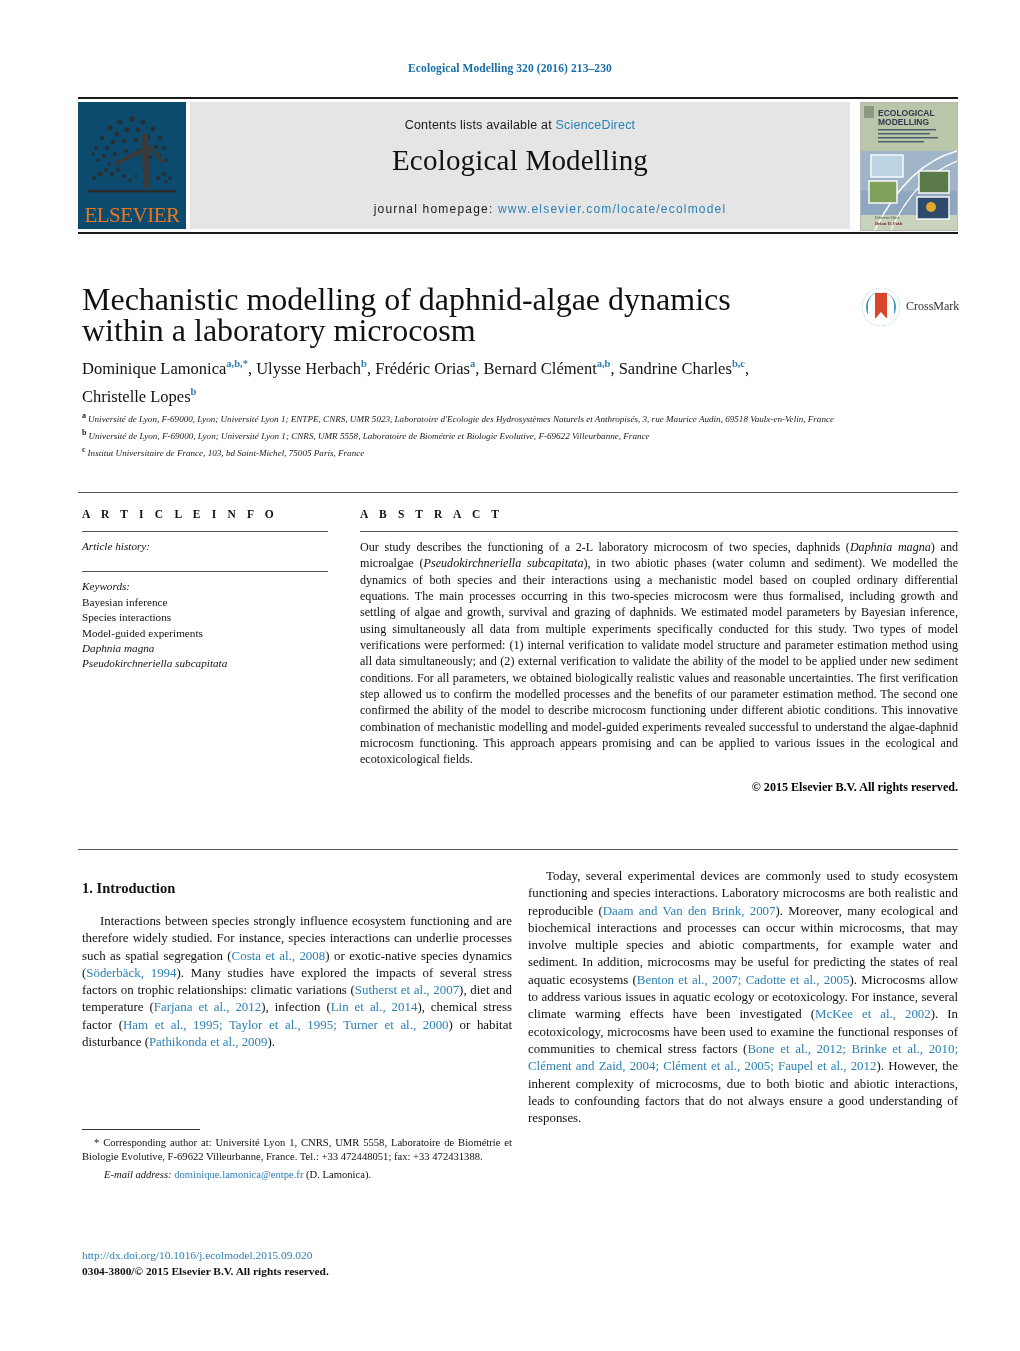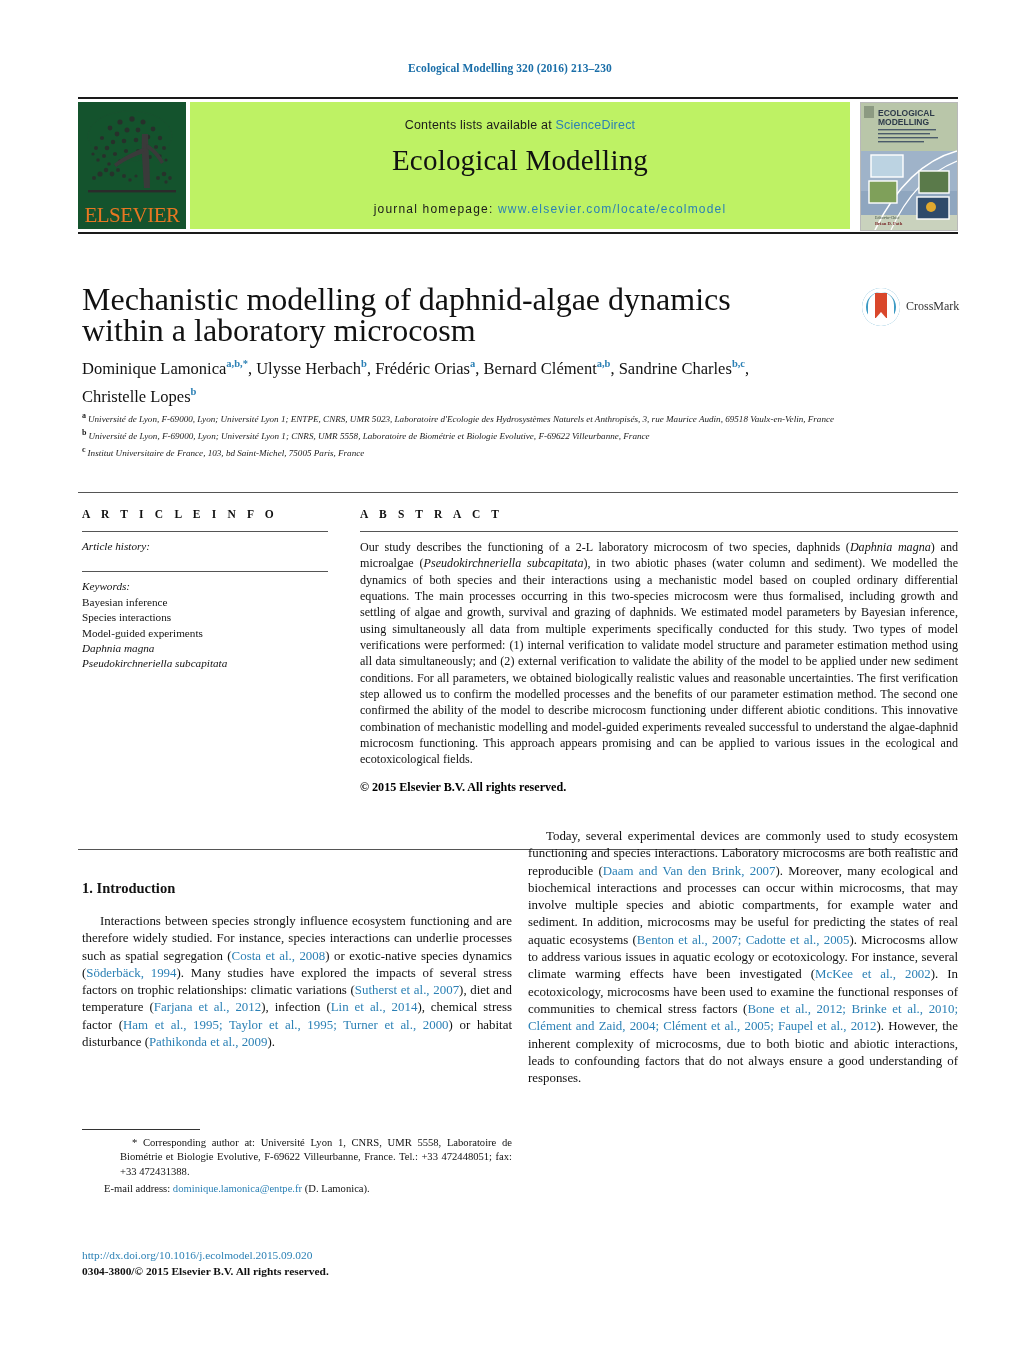--- a/index.html
+++ b/index.html
@@ -42,42 +42,42 @@
     height: 133px;
     border-top: 2px solid #1a1a1a;
     border-bottom: 2px solid #1a1a1a;
     box-sizing: content-box;
   }
   .elsevier-logo {
     position: absolute;
     left: 0px; top: 3px;
     width: 108px;
     height: 127px;
-    background: #14532d;
+    background: #0c4a6e;
     overflow: hidden;
   }
   .tree-svg { position:absolute; left:2px; top:2px; }
   .elsevier-word {
     position: absolute;
     left: 0; bottom: 1px;
     width: 108px;
     text-align: center;
     font-family: "Liberation Serif", serif;
     font-size: 21px;
     letter-spacing: -0.5px;
     color: #e87722;
     font-weight: normal;
   }
 
   .grayband {
     position: absolute;
     left: 112px; top: 3px;
     width: 660px;
     height: 127px;
-    background: #bef264;
+    background: #e5e5e5;
   }
   .contents-line {
     position: absolute;
     left: 0; top: 16px;
     width: 660px;
     text-align: center;
     font-family: "Liberation Sans", sans-serif;
     font-size: 12.5px;
     color: #1a1a1a;
     letter-spacing: 0.2px;
@@ -205,35 +205,35 @@
     width: 598px;
   }
   .abstract-body {
     font-size: 12.1px;
     line-height: 16.35px;
     text-align: justify;
     color: #111111;
   }
   .copyright {
     margin-top: 12px;
-    text-align: left;
+    text-align: right;
     font-size: 12.1px;
     font-weight: bold;
   }
   .rule-mid { position:absolute; left:78px; top:849px; width:880px; border-top:1px solid #555; }
 
   
   .col-left {
     position: absolute;
     left: 82px; top: 880px;
     width: 430px;
   }
   .col-right {
     position: absolute;
-    left: 528px; top: 828px;
+    left: 528px; top: 868px;
     width: 430px;
   }
   h2.sect {
     margin: 0 0 16px 0;
     font-size: 14.5px;
     font-weight: bold;
     font-family: "Liberation Serif", serif;
     color: #111;
   }
   p.body {
@@ -252,21 +252,21 @@
   }
   .footnotes {
     position: absolute;
     left: 82px; top: 1136px;
     width: 430px;
     font-size: 10.6px;
     line-height: 14.3px;
     color:#111111;
     text-align: justify;
   }
-  .footnotes .email-lbl { }
+  .footnotes .email-lbl { font-style: italic; }
   .footnotes .email { color:#2b80b5; }
 
   .doi-block {
     position: absolute;
     left: 82px; top: 1247px;
     width: 440px;
     font-size: 11.4px;
     line-height: 16px;
   }
   .doi-link { color:#2b80b5; }
@@ -426,21 +426,21 @@
     <h2 class="sect">1.  Introduction</h2>
     <p class="body" id="intro-left"><span>Interactions between species strongly influence ecosystem functioning and are therefore widely studied. For instance, species interactions can underlie processes such as spatial segregation (</span><span class="cite">Costa et al., 2008</span><span>) or exotic-native species dynamics (</span><span class="cite">Söderbäck, 1994</span><span>). Many studies have explored the impacts of several stress factors on trophic relationships: climatic variations (</span><span class="cite">Sutherst et al., 2007</span><span>), diet and temperature (</span><span class="cite">Farjana et al., 2012</span><span>), infection (</span><span class="cite">Lin et al., 2014</span><span>), chemical stress factor (</span><span class="cite">Ham et al., 1995; Taylor et al., 1995; Turner et al., 2000</span><span>) or habitat disturbance (</span><span class="cite">Pathikonda et al., 2009</span><span>).</span></p>
   </div>
 
   <div class="col-right">
     <p class="body" id="intro-right"><span>Today, several experimental devices are commonly used to study ecosystem functioning and species interactions. Laboratory microcosms are both realistic and reproducible (</span><span class="cite">Daam and Van den Brink, 2007</span><span>). Moreover, many ecological and biochemical interactions and processes can occur within microcosms, that may involve multiple species and abiotic compartments, for example water and sediment. In addition, microcosms may be useful for predicting the states of real aquatic ecosystems (</span><span class="cite">Benton et al., 2007; Cadotte et al., 2005</span><span>). Microcosms allow to address various issues in aquatic ecology or ecotoxicology. For instance, several climate warming effects have been investigated (</span><span class="cite">McKee et al., 2002</span><span>). In ecotoxicology, microcosms have been used to examine the functional responses of communities to chemical stress factors (</span><span class="cite">Bone et al., 2012; Brinke et al., 2010; Clément and Zaid, 2004; Clément et al., 2005; Faupel et al., 2012</span><span>). However, the inherent complexity of microcosms, due to both biotic and abiotic interactions, leads to confounding factors that do not always ensure a good understanding of responses.</span></p>
   </div>
 
   <div class="footnote-rule"></div>
   <div class="footnotes">
-    <div style="text-indent:12px;margin-left:38px;">*  Corresponding author at: Université Lyon 1, CNRS, UMR 5558, Laboratoire de Biométrie et Biologie Evolutive, F-69622 Villeurbanne, France. Tel.: +33 472448051; fax: +33 472431388.</div>
+    <div style="text-indent:12px;">*  Corresponding author at: Université Lyon 1, CNRS, UMR 5558, Laboratoire de Biométrie et Biologie Evolutive, F-69622 Villeurbanne, France. Tel.: +33 472448051; fax: +33 472431388.</div>
     <div style="text-indent:22px; margin-top:3px;">
       <span class="email-lbl">E-mail address:</span>
       <span class="email">dominique.lamonica@entpe.fr</span>
       <span>(D. Lamonica).</span>
     </div>
   </div>
 
   <div class="doi-block">
     <div class="doi-link">http://dx.doi.org/10.1016/j.ecolmodel.2015.09.020</div>
     <div class="issn">0304-3800/© 2015 Elsevier B.V. All rights reserved.</div>

